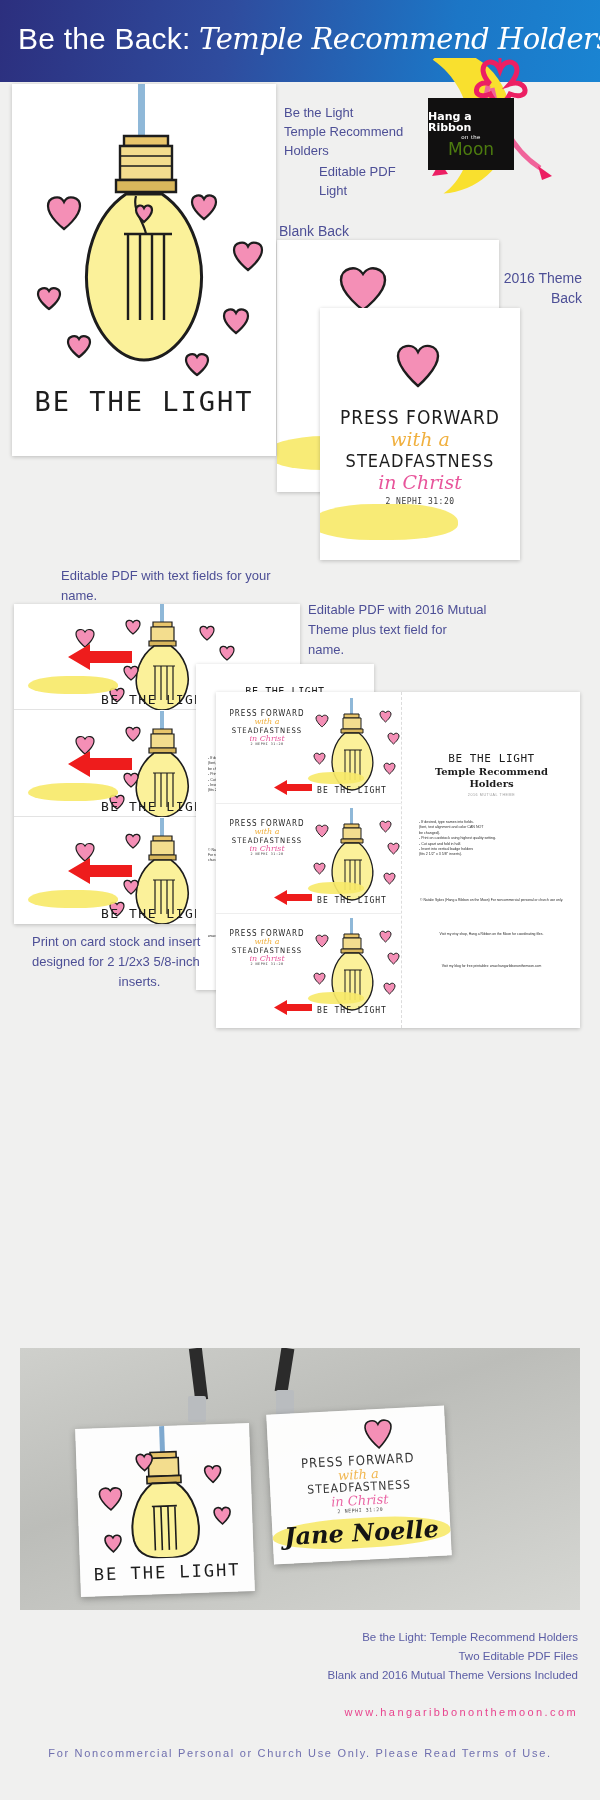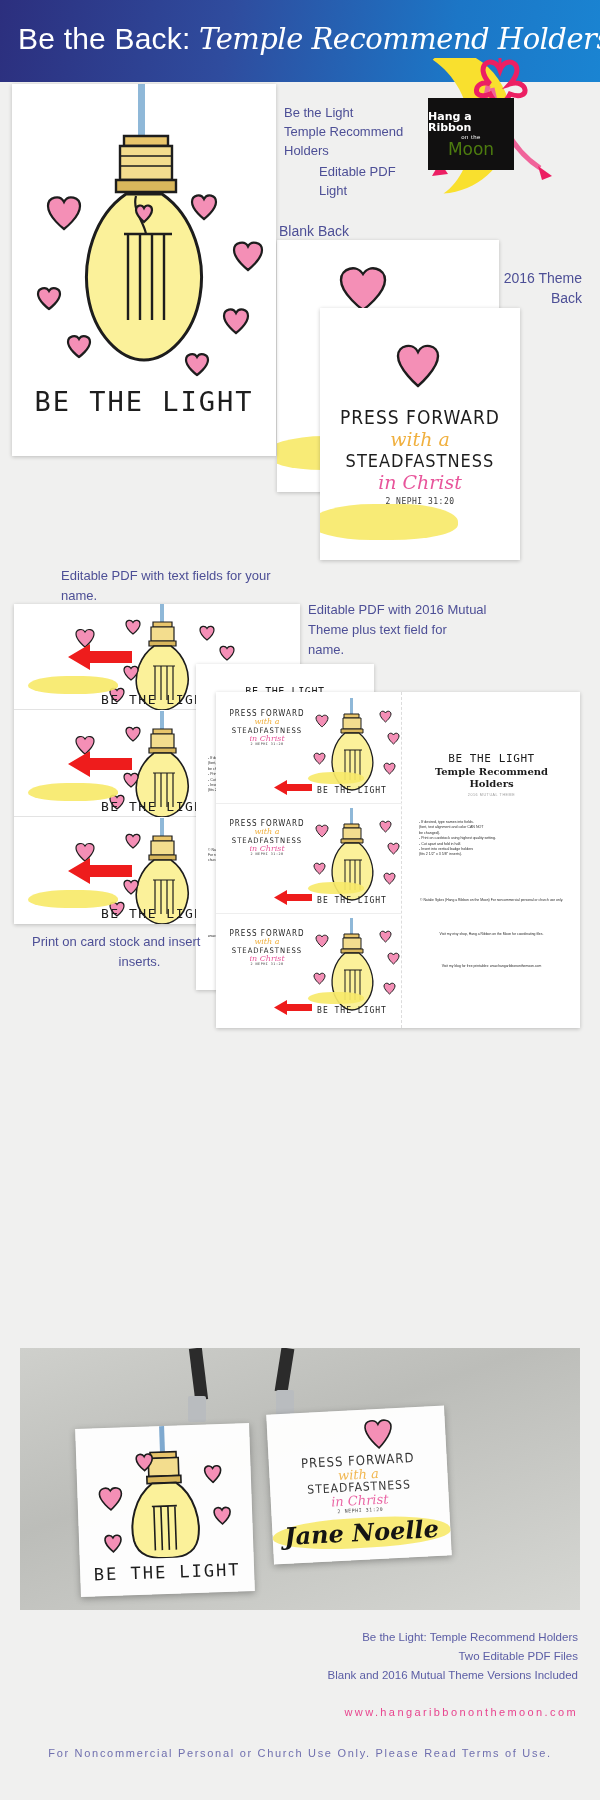--- a/index.html
+++ b/index.html
@@ -435,20 +435,21 @@
       <div class="mini-c" style="left:0; top:272px; font-size:3.4px;">
         <span class="b">Visit my blog for</span>
         <span class="b">free printables:</span>
         <span class="b">www.hangaribbononthemoon.com</span>
       </div>
     </div>
   </div>
 
   <div class="cap" style="left:32px; top:932px; width:215px; line-height:1.55; z-index:5;">
     <div>Print on card stock and insert</div>
+    <div>designed for 2 1/2x3 5/8-inch</div>
     <div style="text-align:center;">inserts.</div>
   </div>
 
   <div class="photo">
 
     <div class="lanyard" style="left:172px; top:0; width:13px; height:52px; transform:rotate(-7deg);"></div>
     <div class="lanyard" style="left:258px; top:0; width:13px; height:44px; transform:rotate(9deg);"></div>
     <div class="clip" style="left:168px; top:48px; width:18px; height:26px;"></div>
     <div class="clip" style="left:256px; top:42px; width:18px; height:26px;"></div>
 

